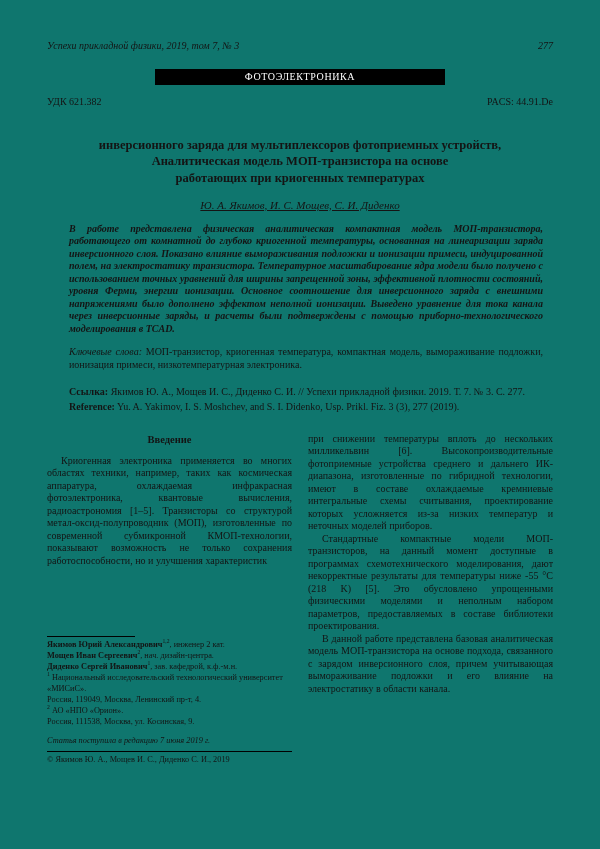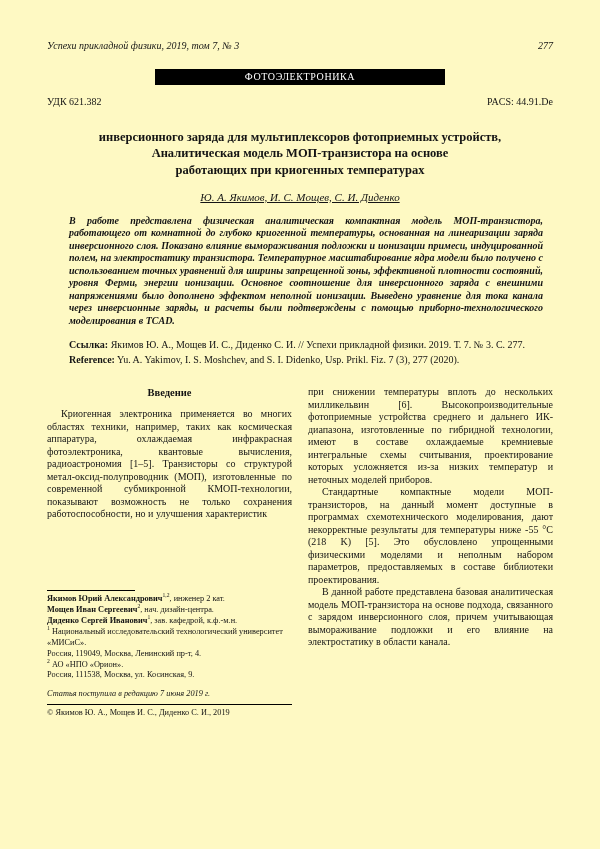--- a/index.html
+++ b/index.html
@@ -2,34 +2,34 @@
 <html><head>
 <meta charset="utf-8">
 <style>
   * { box-sizing: border-box; }
   html, body { margin: 0; padding: 0; background: #ffffff; }
   body {
     width: 600px; height: 849px;
     font-family: "Liberation Serif", "DejaVu Serif", serif;
     color: #141414;
   }
-  .page { width: 600px; height: 849px; padding: 40px 47px 28px; overflow: hidden; background: #fef9c3; }
+  .page { width: 600px; height: 849px; padding: 40px 47px 28px; overflow: hidden; background: #0f766e; }
 
   .running-head {
     display: flex; justify-content: space-between;
     font-style: italic; font-size: 10px; margin-bottom: 15px;
   }
 
   .banner-row { text-align: center; margin-bottom: 11px; }
   .banner {
     display: inline-block; background: #000; color: #fff;
     font-size: 10px; letter-spacing: 0.6px; padding: 2px 90px 3px;
   }
 
-  .codes-row { display: flex; justify-content: space-between; font-size: 10px; margin-bottom: 22px; }
+  .codes-row { display: flex; justify-content: space-between; font-size: 10px; margin-bottom: 30px; }
 
   .title { font-size: 12.5px; font-weight: bold; text-align: center; line-height: 1.3; margin: 0 0 13px; }
   .title span { display: block; }
 
   .authors { text-align: center; font-style: italic; font-size: 11px; margin-bottom: 12px; text-decoration: underline; }
 
   .abstract {
     font-weight: bold; font-style: italic; font-size: 10px; line-height: 1.25;
     text-align: justify; margin: 0 10px 11px 22px;
   }
@@ -80,27 +80,30 @@
   <h1 class="title">
     <span>инверсионного заряда для мультиплексоров фотоприемных устройств,</span>
     <span>Аналитическая модель МОП-транзистора на основе</span>
     <span>работающих при криогенных температурах</span>
   </h1>
 
   <div class="authors">Ю. А. Якимов, И. С. Мощев, С. И. Диденко</div>
 
   <p class="abstract">В работе представлена физическая аналитическая компактная модель МОП-транзистора, работающего от комнатной до глубоко криогенной температуры, основанная на линеаризации заряда инверсионного слоя. Показано влияние вымораживания подложки и ионизации примеси, индуцированной полем, на электростатику транзистора. Температурное масштабирование ядра модели было получено с использованием точных уравнений для ширины запрещенной зоны, эффективной плотности состояний, уровня Ферми, энергии ионизации. Основное соотношение для инверсионного заряда с внешними напряжениями было дополнено эффектом неполной ионизации. Выведено уравнение для тока канала через инверсионные заряды, и расчеты были подтверждены с помощью приборно-технологического моделирования в TCAD.</p>
 
+  <p class="keywords">
+    <span class="kw-label">Ключевые слова:</span><span> МОП-транзистор, криогенная температура, компактная модель, вымораживание подложки, ионизация примеси, низкотемпературная электроника.</span>
+  </p>
 
   <div class="cite-block">
     <p>
       <span class="cite-label">Ссылка:</span><span> Якимов Ю. А., Мощев И. С., Диденко С. И. // Успехи прикладной физики. 2019. Т. 7. № 3. С. 277.</span>
     </p>
     <p>
-      <span class="cite-label">Reference:</span><span> Yu. A. Yakimov, I. S. Moshchev, and S. I. Didenko, Usp. Prikl. Fiz. 7 (3), 277 (2020).</span>
+      <span class="cite-label">Reference:</span><span> Yu. A. Yakimov, I. S. Moshchev, and S. I. Didenko, Usp. Prikl. Fiz. 3 (3), 277 (2019).</span>
     </p>
   </div>
 
   <div class="columns">
 
     <div class="col col-left">
       <h2 class="section-heading">Введение</h2>
       <p class="body-para indent">Криогенная электроника применяется во многих областях техники, например, таких как космическая аппаратура, охлаждаемая инфракрасная фотоэлектроника, квантовые вычисления, радиоастрономия [1–5]. Транзисторы со структурой метал-оксид-полупроводник (МОП), изготовленные по современной субмикронной КМОП-технологии, показывают возможность не только сохранения работоспособности, но и улучшения характеристик</p>
 
       <div class="footnote">

